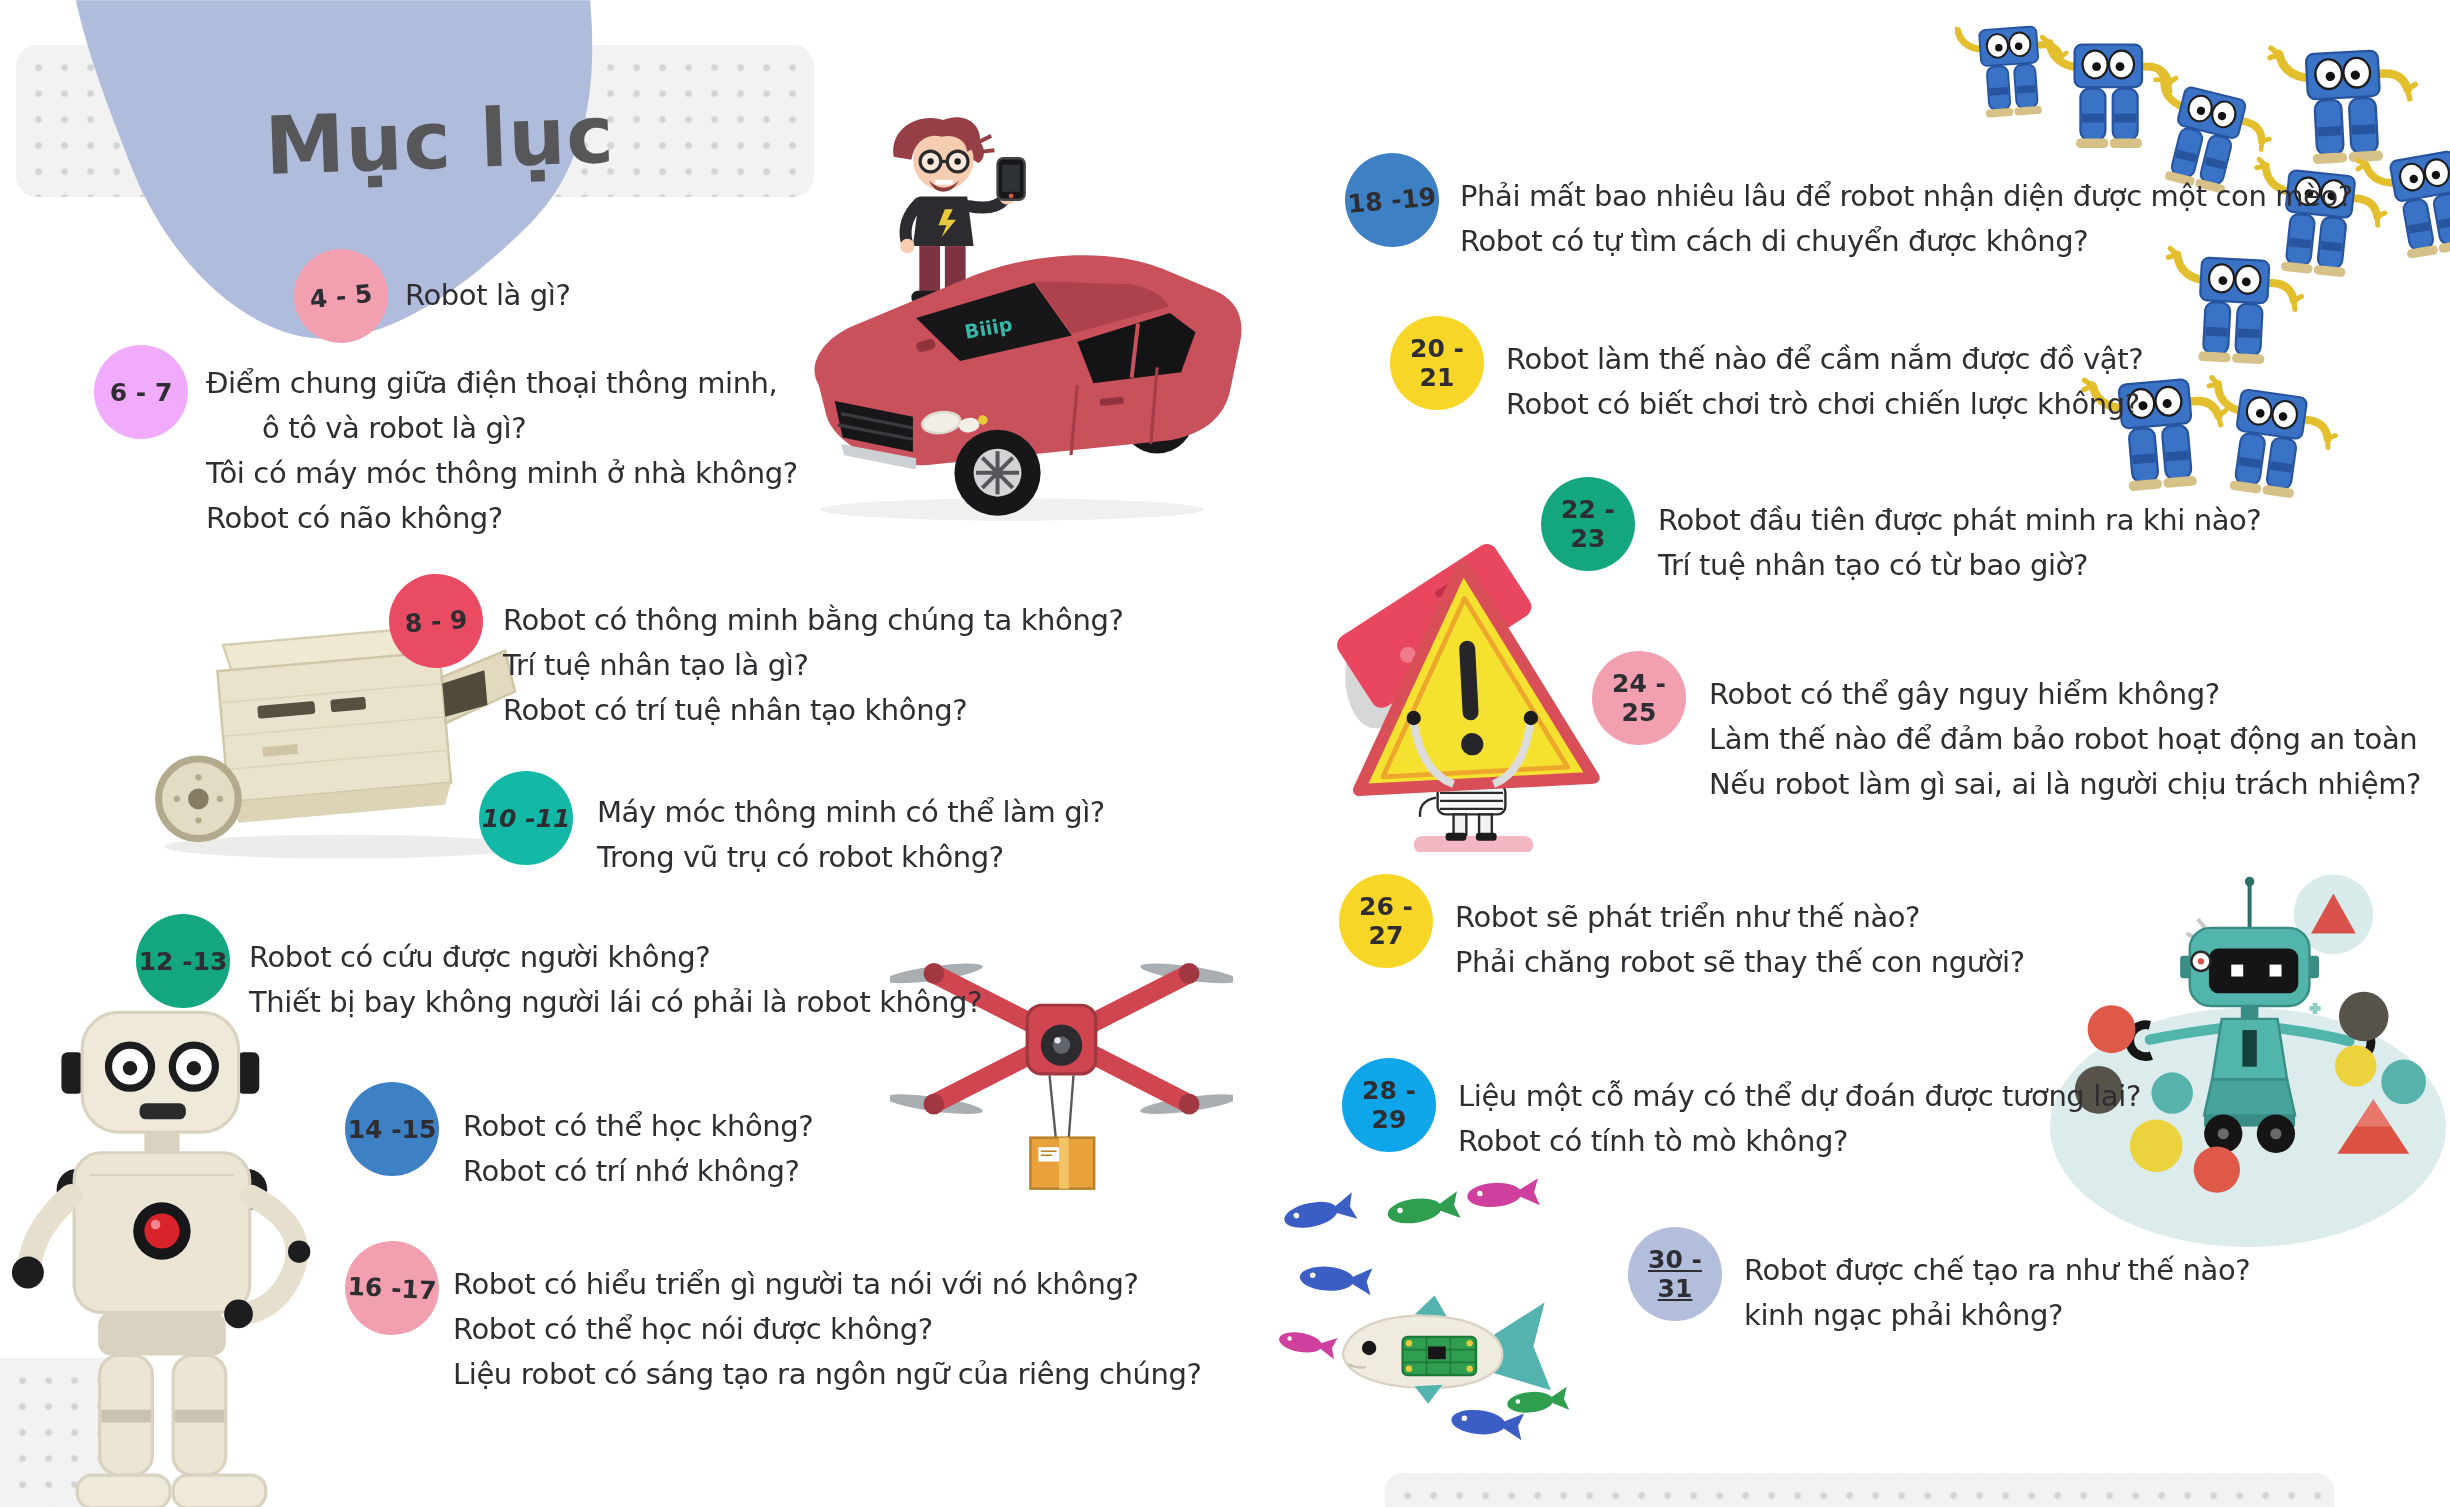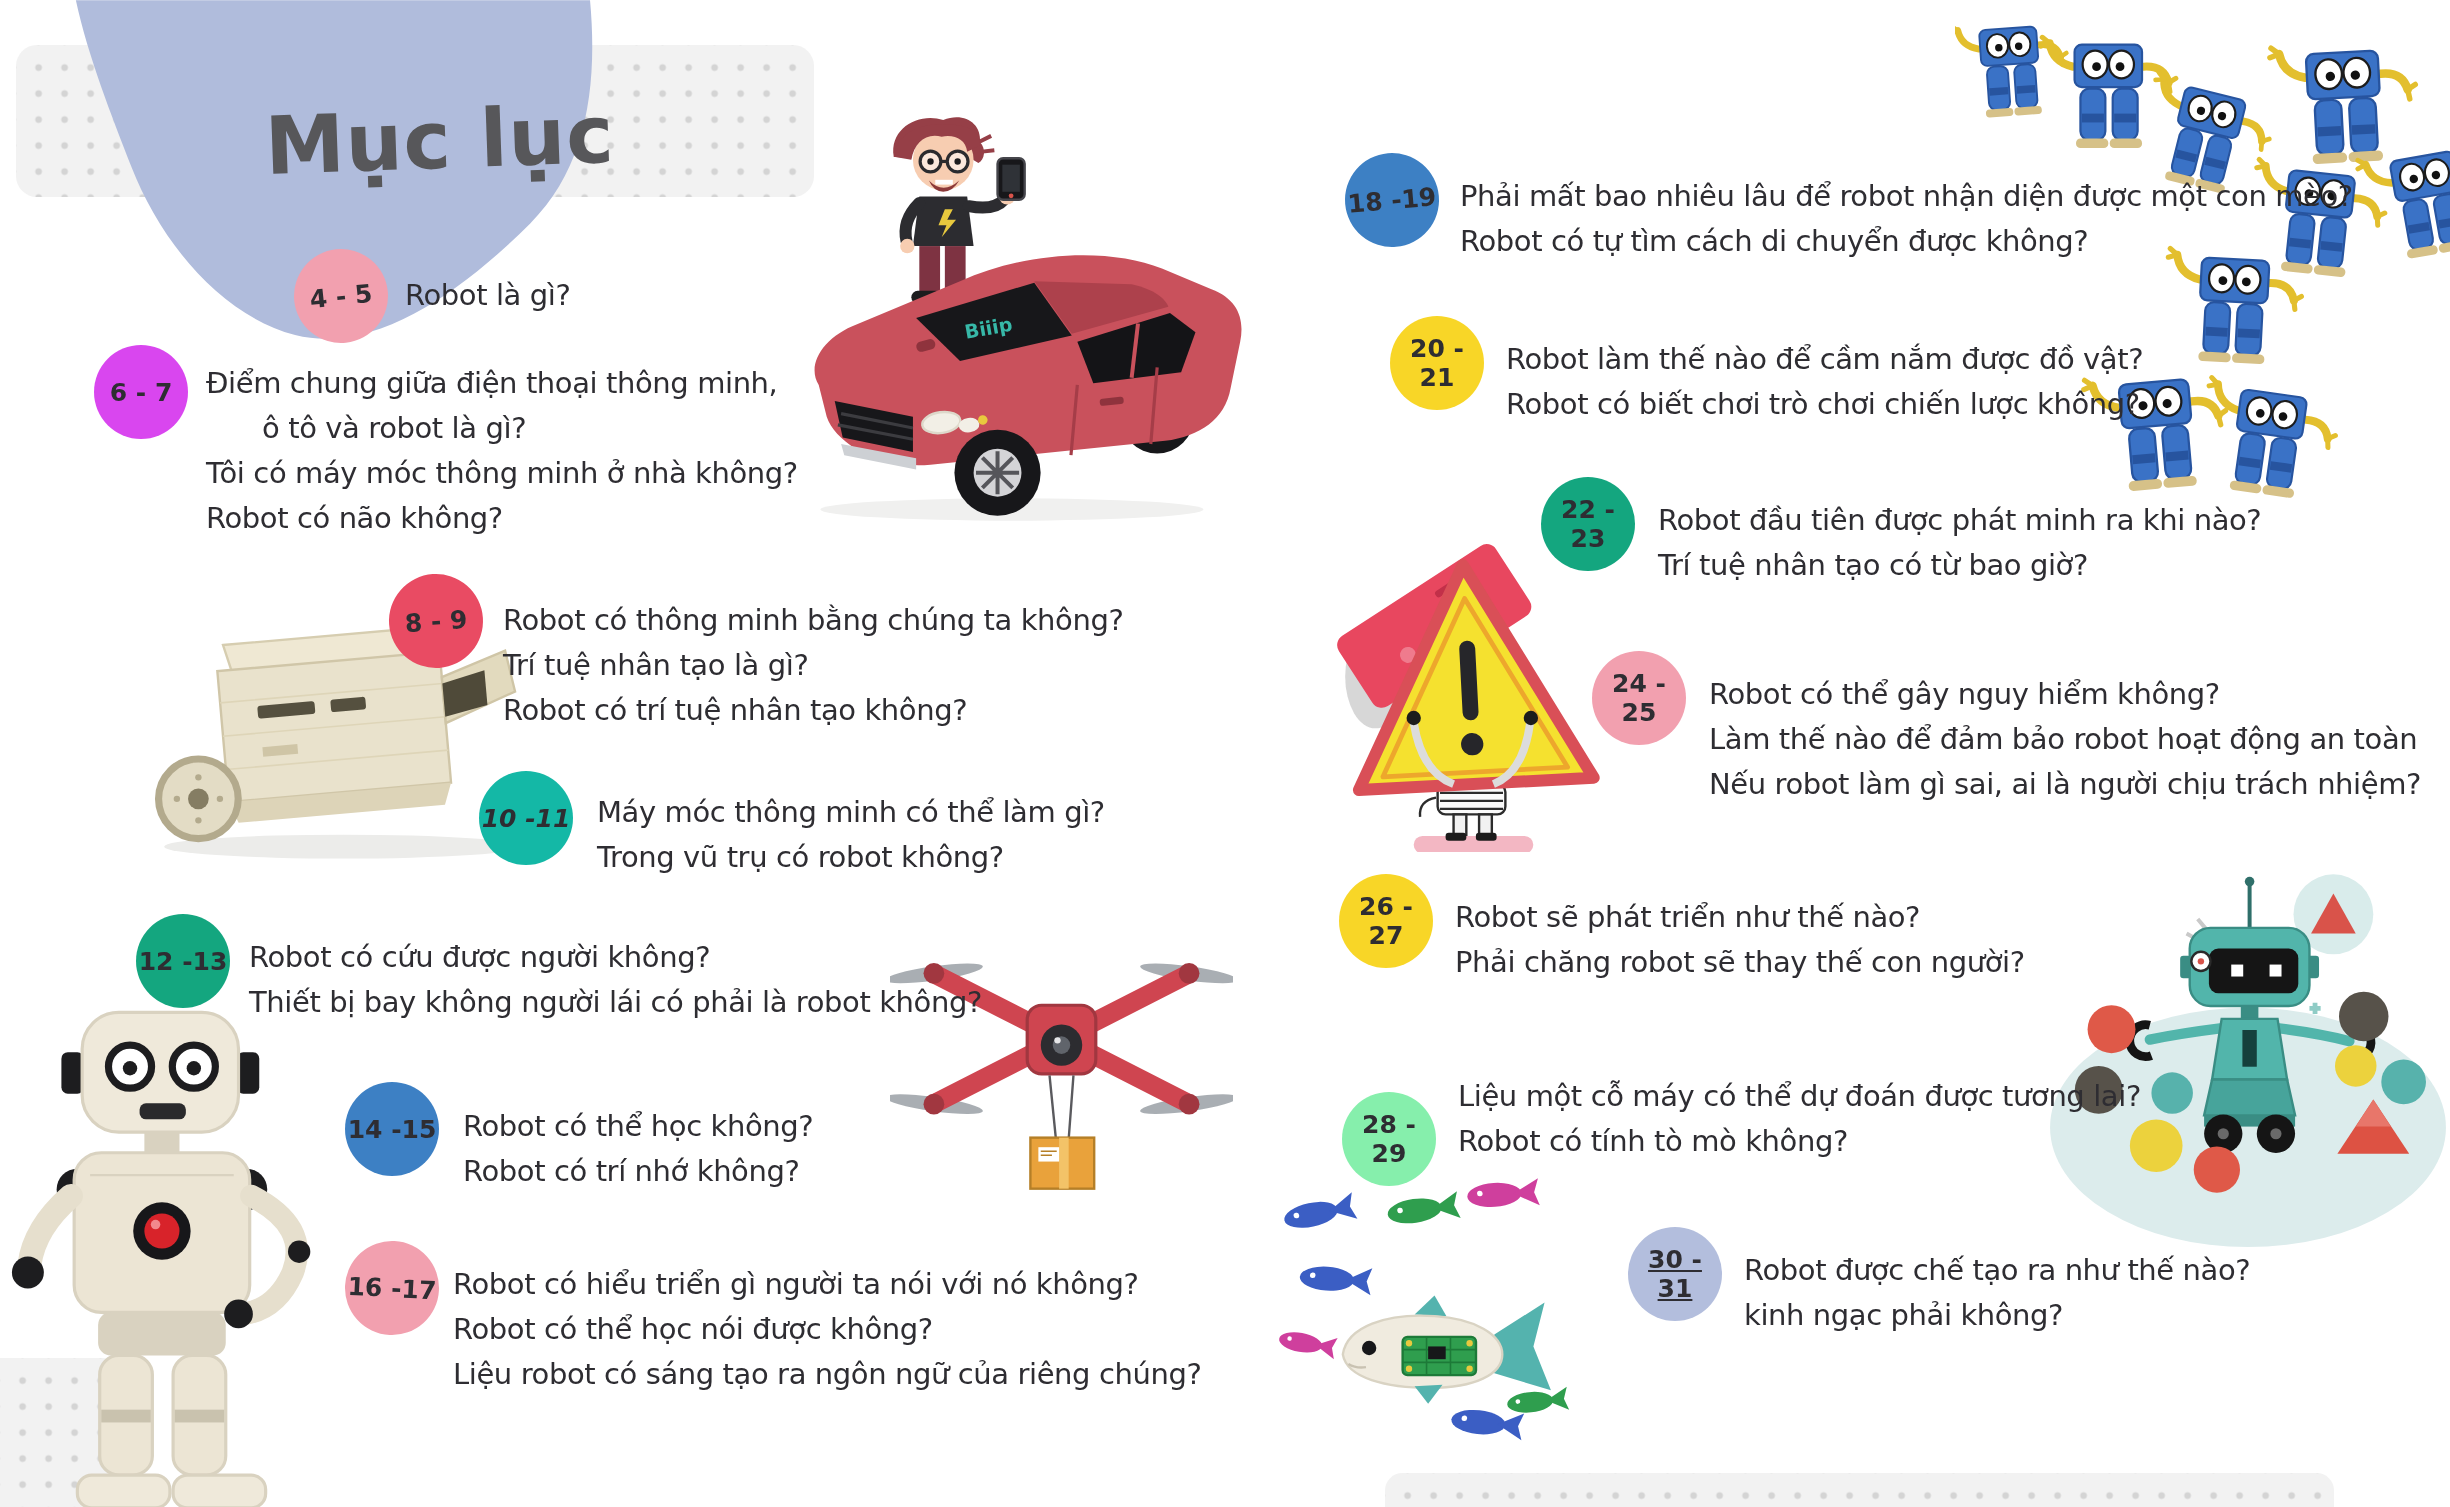--- a/index.html
+++ b/index.html
@@ -292,21 +292,21 @@
     <circle cx="88" cy="88" r="4" fill="#e8c93e"></circle>
       <circle cx="164" cy="88" r="4" fill="#e8c93e"></circle>
   </g>
 </svg>
 
 <div class="circle" style="left: 294px; top: 249px; transform: rotate(-6deg); background: rgb(242, 160, 175);">4 - 5</div>
 <div class="lines" style="left:405px;top:273px">
     <div class="tline"><span class="b">Robot</span><span> là gì?</span></div>
   </div>
 
-<div class="circle" style="left: 94px; top: 345px; background: #d946ef;">6 - 7</div>
+<div class="circle" style="left: 94px; top: 345px; background: #f0abfc;">6 - 7</div>
 <div class="lines" style="left:206px;top:361px">
     <div class="tline"><span>Điểm chung giữa </span><span class="b">điện thoại thông minh,</span></div>
     <div class="tline" style="padding-left: 56px;"><span class="b">ô tô và robot</span><span> là gì?</span></div>
     <div class="tline"><span>Tôi có máy móc thông minh </span><span class="b">ở nhà</span><span> không?</span></div>
     <div class="tline"><span>Robot có </span><span class="b">não</span><span> không?</span></div>
   </div>
 
 <div class="circle" style="left: 389px; top: 574px; transform: rotate(-4deg); background: rgb(233, 75, 99);">8 - 9</div>
 <div class="lines" style="left:503px;top:598px">
     <div class="tline"><span>Robot có thông minh </span><span class="b">bằng chúng ta</span><span> không?</span></div>
@@ -363,21 +363,21 @@
     <div class="tline"><span>Làm thế nào </span><span class="b">để đảm bảo robot hoạt động an toàn</span></div>
     <div class="tline"><span>Nếu robot làm gì sai, </span><span class="b">ai là người chịu trách nhiệm</span><span>?</span></div>
   </div>
 
 <div class="circle" style="left: 1339px; top: 874px; background: rgb(248, 214, 39);">26 - 27</div>
 <div class="lines" style="left:1455px;top:895px">
     <div class="tline"><span>Robot </span><span class="b">sẽ phát triển như thế nào</span><span>?</span></div>
     <div class="tline"><span>Phải chăng robot </span><span class="b">sẽ thay thế con người</span><span>?</span></div>
   </div>
 
-<div class="circle" style="left: 1342px; top: 1092px; background: #86efac;">28 - 29</div>
+<div class="circle" style="left: 1342px; top: 1058px; background: #0ea5e9;">28 - 29</div>
 <div class="lines" style="left:1458px;top:1074px">
     <div class="tline"><span>Liệu một cỗ máy có thể </span><span class="b">dự đoán được tương lai</span><span>?</span></div>
     <div class="tline"><span>Robot có </span><span class="b">tính tò mò</span><span> không?</span></div>
   </div>
 
 <div class="circle" style="left: 1628px; top: 1227px; background: rgb(179, 190, 221); text-decoration: underline;">30 - 31</div>
 <div class="lines" style="left:1744px;top:1248px">
     <div class="tline"><span>Robot </span><span class="b">được chế tạo ra như thế nào</span><span>?</span></div>
     <div class="tline"><span class="b">kinh ngạc</span><span> phải không?</span></div>
   </div>

